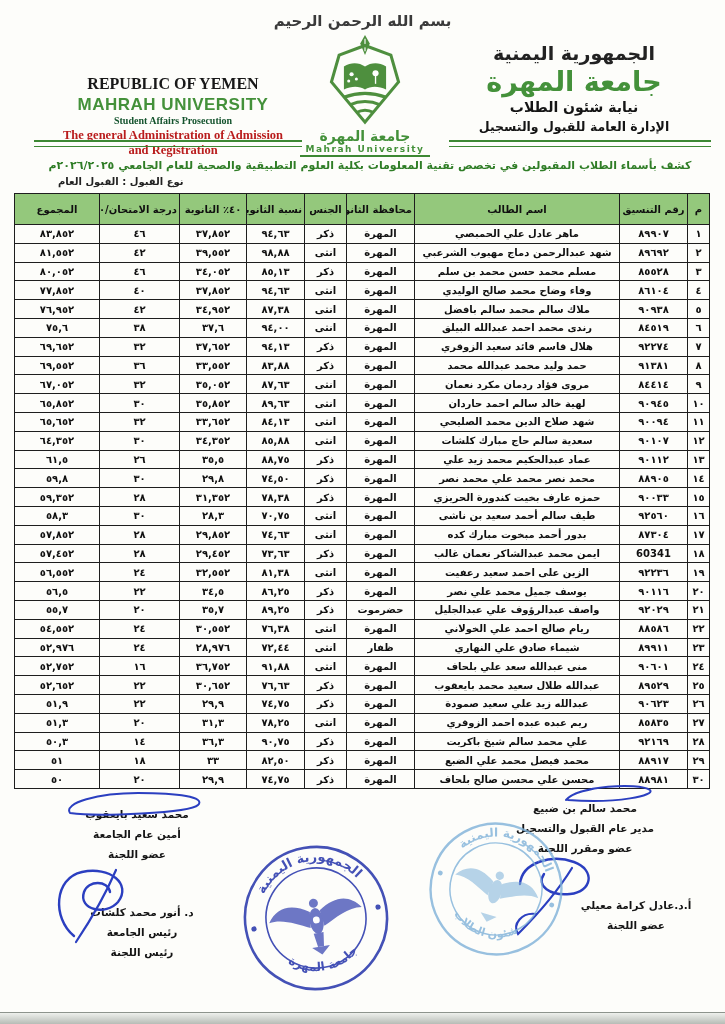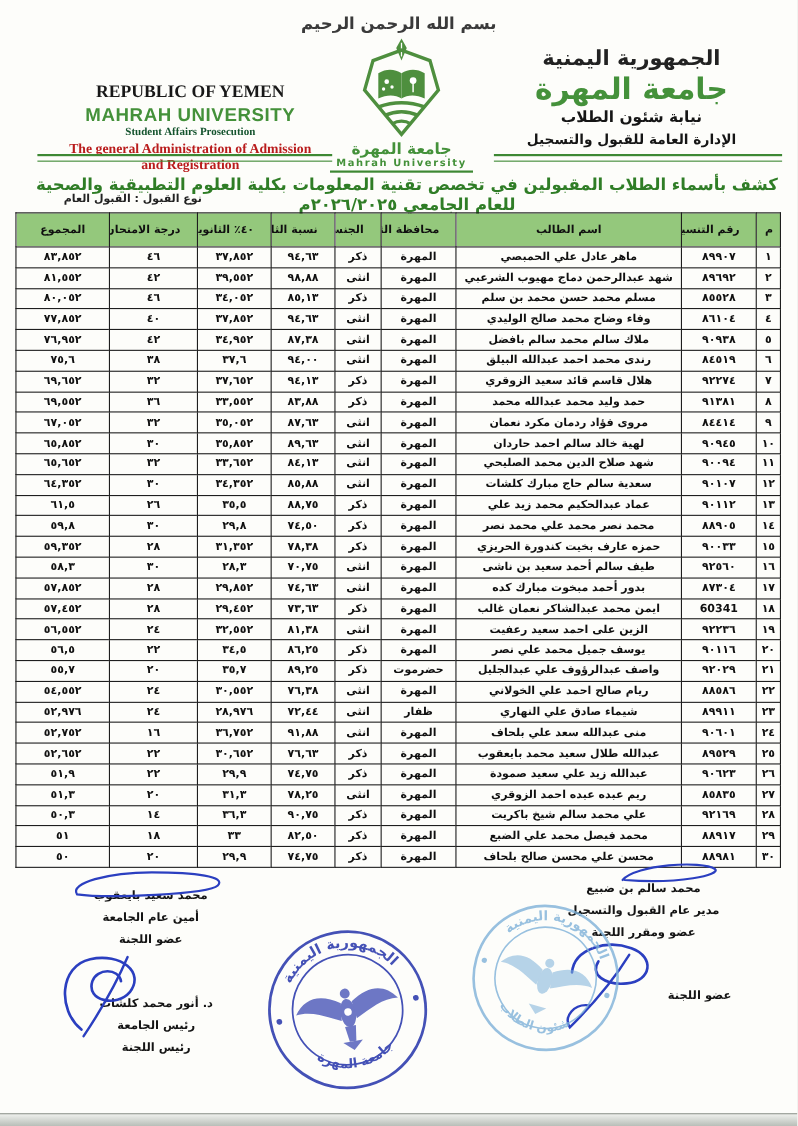--- a/index.html
+++ b/index.html
@@ -21,28 +21,28 @@
   .hdr-ar .a4{font-size:12.5px;font-weight:bold;margin-top:4px;}
   .hdr-logo{position:absolute;top:34px;left:300px;width:130px;text-align:center;}
   .logo-ar{font-size:14px;font-weight:bold;color:#44913a;margin-top:-2px;direction:rtl;}
   .logo-en{font-size:9px;font-weight:bold;color:#44913a;letter-spacing:1.5px;border-bottom:2px solid #3d8833;padding-bottom:1px;}
   .rule{position:absolute;height:4px;border-top:2px solid #3d8833;border-bottom:1.5px solid #3d8833;}
   .rule-left{left:34px;width:268px;top:140px;}
   .rule-right{right:14px;width:262px;top:140px;}
 
   
   .title{position:absolute;top:159px;left:0;right:0;text-align:center;direction:rtl;
-         font-size:15px;font-weight:bold;color:#2f7d26;margin-left:15px;}
+         font-size:11px;font-weight:bold;color:#2f7d26;margin-left:15px;}
   .admission{position:absolute;top:176px;left:58px;direction:rtl;font-size:10px;font-weight:bold;color:#222;}
 
   
   table.students{position:absolute;top:193px;right:15px;width:695px;border-collapse:collapse;
                  direction:rtl;table-layout:fixed;}
   table.students th{background:#94c87c;border:1px solid #1e1e1e;font-size:10px;font-weight:bold;
-                    height:30px;padding:0 15px;white-space:nowrap;overflow:hidden;color:#101010;margin-top:28px;}
+                    height:30px;padding:0 2px;white-space:nowrap;overflow:hidden;color:#101010;margin-top:28px;}
   table.students td{border:1px solid #1e1e1e;font-size:10px;font-weight:bold;height:17.8px;
                     text-align:center;padding:0 2px;white-space:nowrap;overflow:hidden;color:#101010;}
 
   
   .sig-block{position:absolute;text-align:center;direction:rtl;font-weight:bold;font-size:10.5px;color:#141414;}
   .sig-block div{line-height:20px;white-space:nowrap;}
   .sig-lt{left:52px;top:804px;width:170px;}
   .sig-lb{left:52px;top:902px;width:180px;}
   .sig-rt{left:500px;top:798px;width:170px;}
   .sig-rb{right:4px;top:895px;width:170px;}
@@ -478,20 +478,21 @@
     <div>د. أنور محمد كلشات</div>
     <div>رئيس الجامعة</div>
     <div>رئيس اللجنة</div>
   </div>
   <div class="sig-block sig-rt">
     <div>محمد سالم بن ضبيع</div>
     <div>مدير عام القبول والتسجيل</div>
     <div>عضو ومقرر اللجنة</div>
   </div>
   <div class="sig-block sig-rb">
+    <div>أ.د.عادل كرامة معيلي</div>
     <div>عضو اللجنة</div>
   </div>
 
   <span class="ink" style="left:58px;top:789px;">
     <svg width="150" height="28" viewBox="0 0 150 28">
       <path d="M12,24 C5,14 40,4 80,4 C120,4 148,8 140,16 C132,24 40,28 12,24" fill="none" stroke="#2b3fc0" stroke-width="2" stroke-linecap="round"></path>
     </svg>
   </span>
   <span class="ink" style="left:44px;top:858px;">
     <svg width="115" height="90" viewBox="0 0 115 90">

